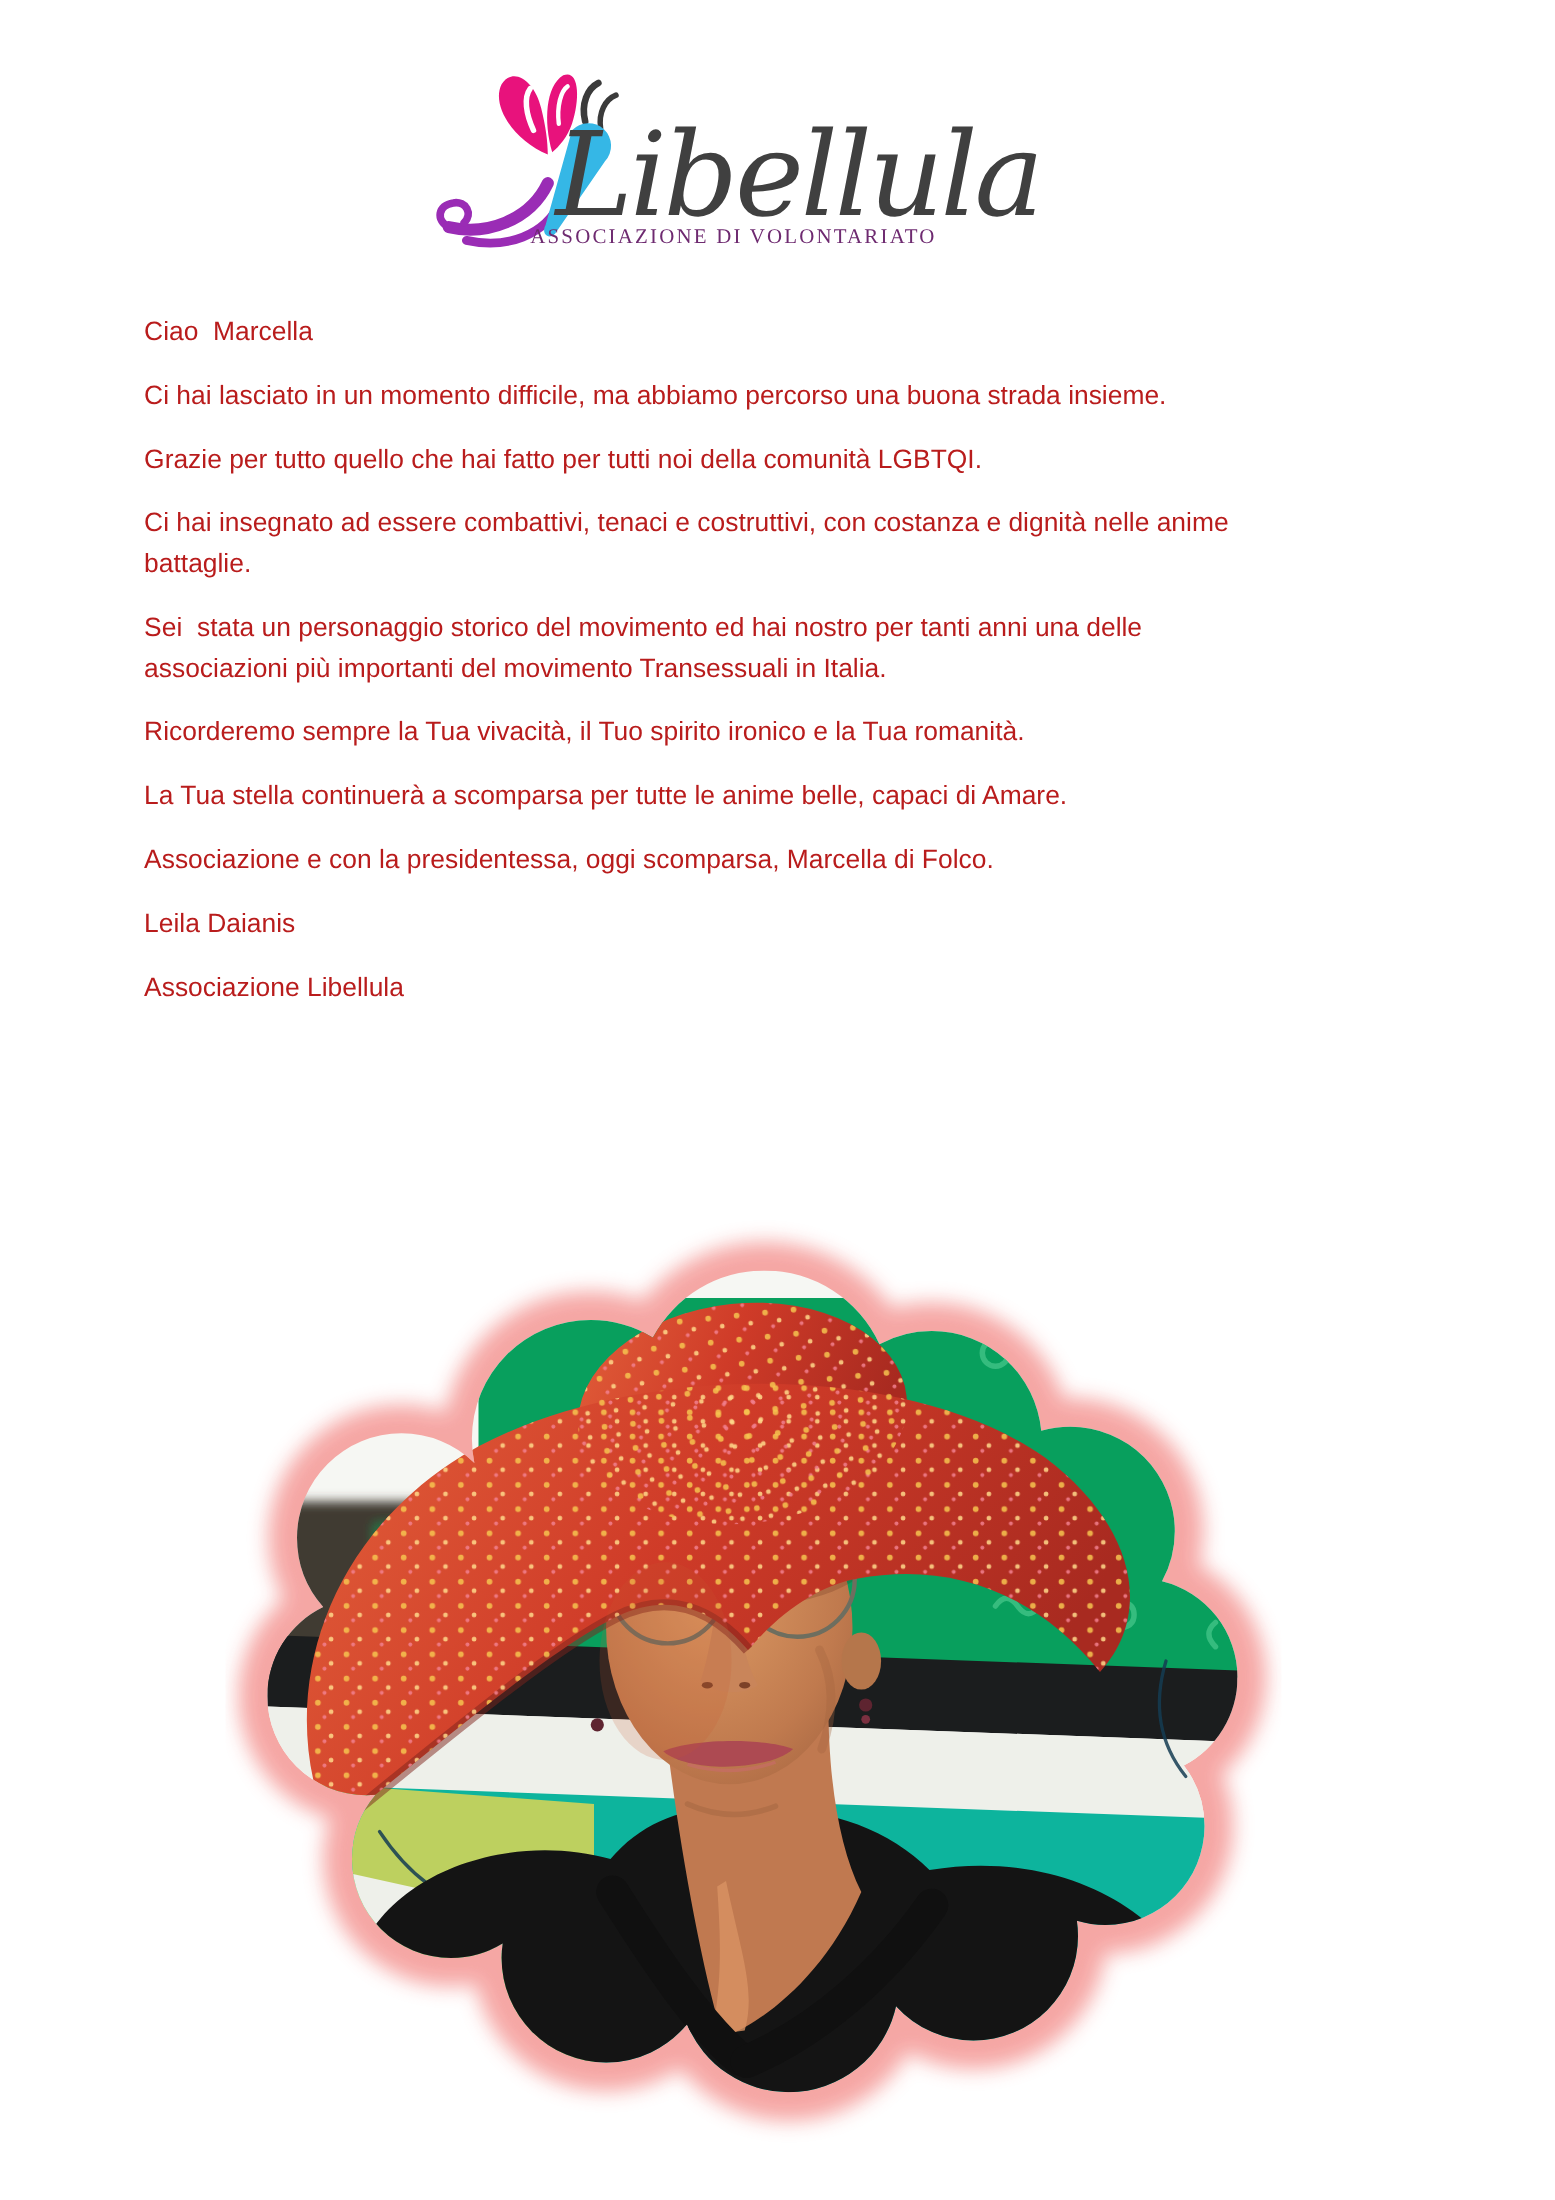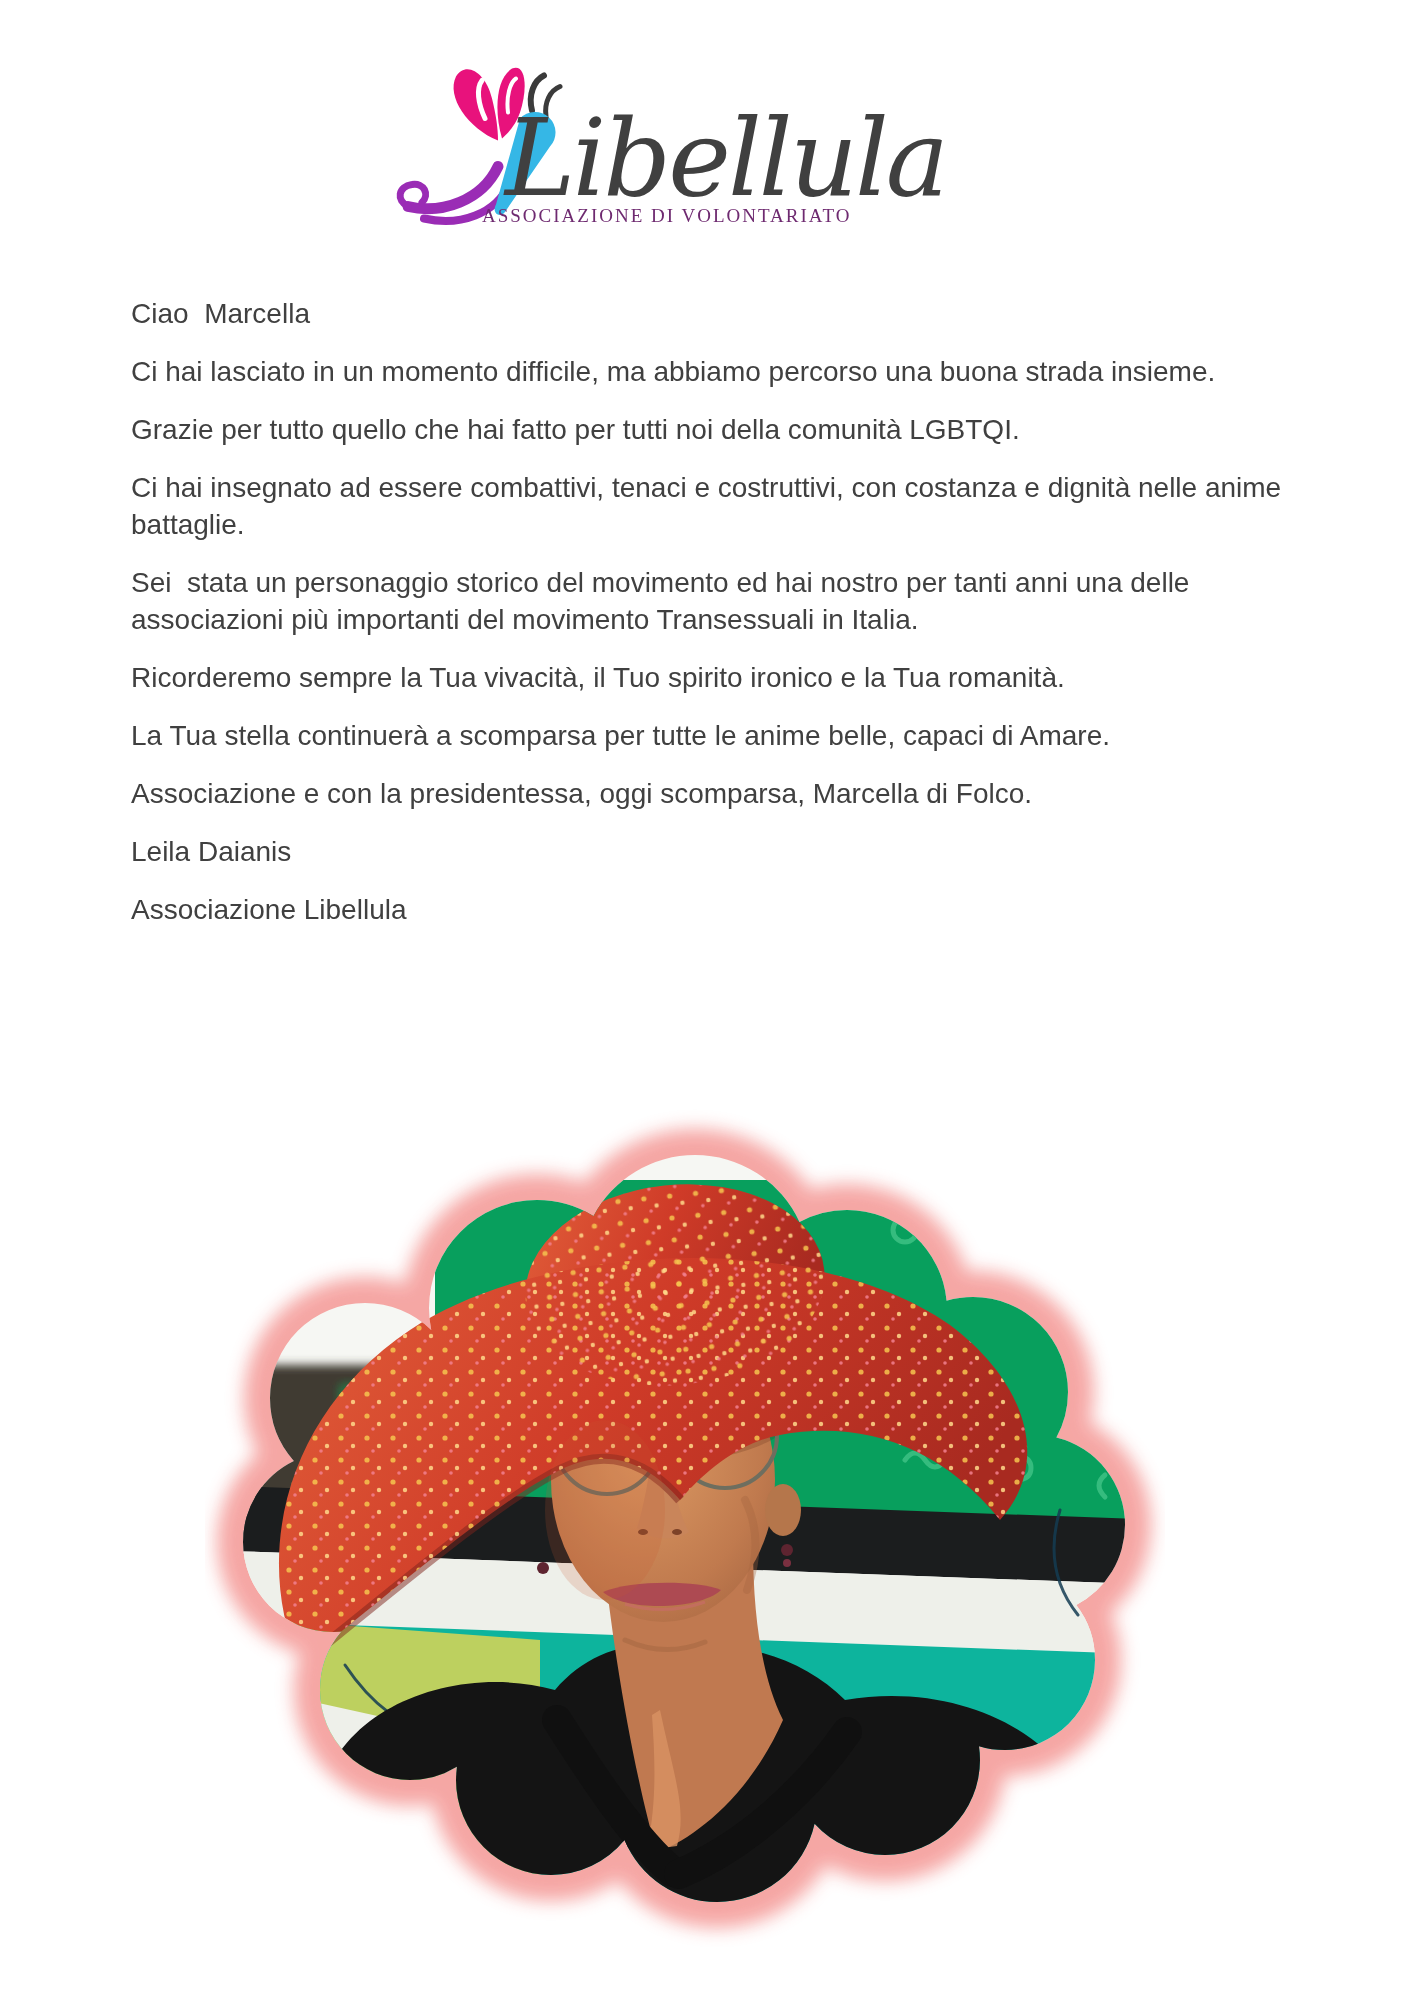--- a/index.html
+++ b/index.html
@@ -15,21 +15,21 @@
     font-family:"DejaVu Serif",serif;font-style:italic;font-weight:normal;
     font-size:106px;letter-spacing:-3px;color:#404040;white-space:pre;
   }
   .tagline{
     position:absolute;left:482px;top:206px;line-height:1;
     font-family:Liberation Serif, serif;font-size:19px;letter-spacing:2px;
     color:#6e2a70;white-space:pre;
   }
   
   .letter{position:absolute;left:131px;top:283px;width:1160px}
-  .letter p{margin:12px 0 21px 0;font-size:28px;line-height:37px;color:#404040}
+  .letter p{margin:0 0 21px 0;font-size:24px;line-height:37px;color:#b91c1c}
   .letter .line{display:block;white-space:pre-wrap}
   
   .photo{position:absolute;left:205px;top:1080px;width:960px;height:880px;margin:0}
 </style>
 </head>
 <body>
 
 <div class="logo-wrap">
 
   <svg class="logo-art" viewBox="0 0 300 200" aria-hidden="true">

